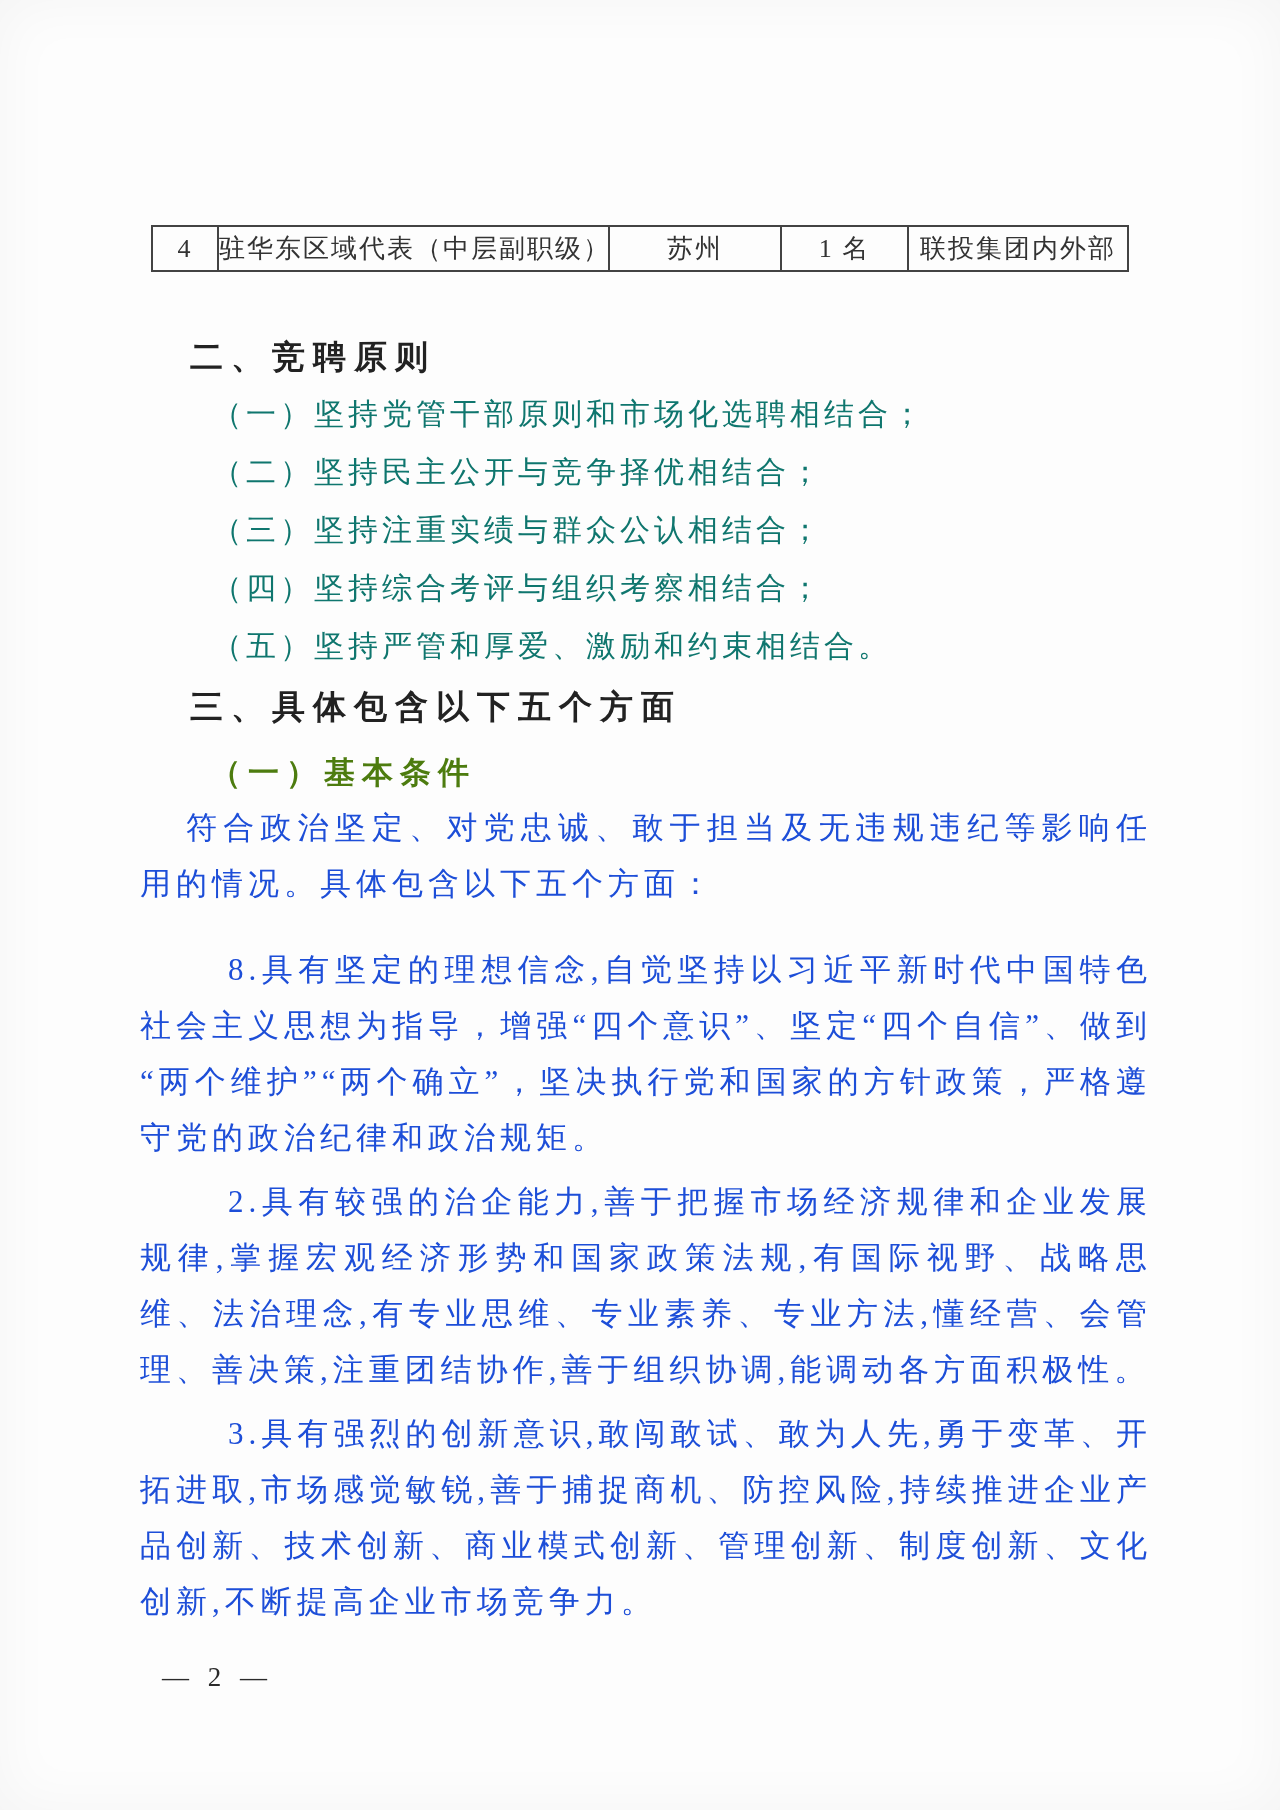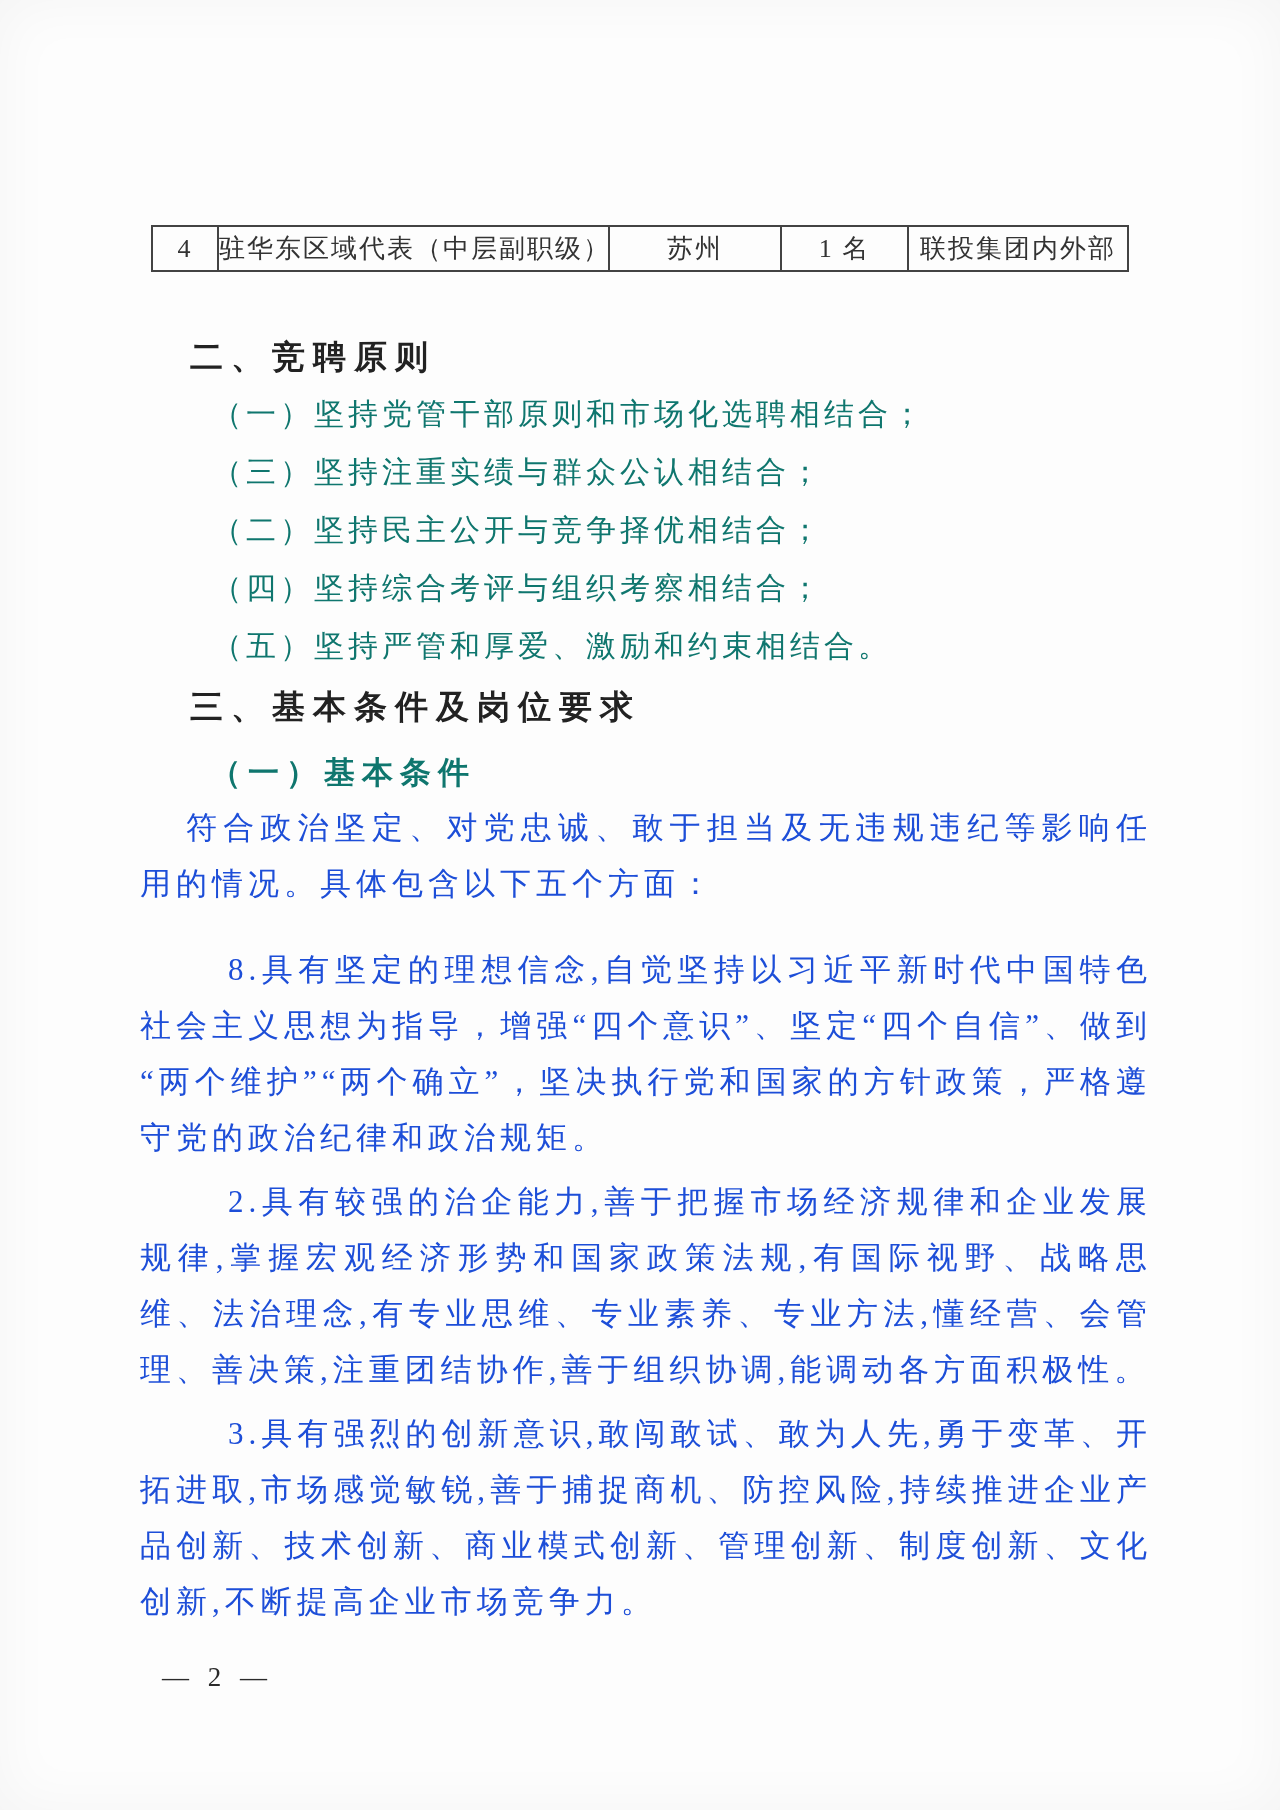--- a/index.html
+++ b/index.html
@@ -68,21 +68,21 @@
     color:#0f766e;
     margin:0 0 26px 72px;
     white-space:nowrap;
   }
   .h-sub{
     font-family:"Liberation Serif", serif;
     font-weight:700;
     font-size:31px;
     line-height:34px;
     letter-spacing:7px;
-    color:#0f766e;
+    color:#4d7c0f;
     margin:30px 0 0 70px;
   }
   .para{
     font-size:31px;
     line-height:56px;
     letter-spacing:5px;
     text-align:justify;
     color:#1d4ed8;
     margin:8px 0 0 0;
   }
@@ -120,27 +120,27 @@
         </tr>
       </tbody>
   </table>
 
   <div class="flow">
 
     <div class="h-major">二、竞聘原则</div>
 
     <ul class="principles">
         <li>（一）坚持党管干部原则和市场化选聘相结合；</li>
+        <li>（二）坚持民主公开与竞争择优相结合；</li>
         <li>（三）坚持注重实绩与群众公认相结合；</li>
-        <li>（二）坚持民主公开与竞争择优相结合；</li>
         <li>（四）坚持综合考评与组织考察相结合；</li>
         <li>（五）坚持严管和厚爱、激励和约束相结合。</li>
       </ul>
 
-    <div class="h-major second">三、基本条件及岗位要求</div>
+    <div class="h-major second">三、具体包含以下五个方面</div>
 
     <div class="h-sub">（一）基本条件</div>
 
     <div class="para intro">符合政治坚定、对党忠诚、敢于担当及无违规违纪等影响任用的情况。具体包含以下五个方面：</div>
 
     <div>
         <div class="para numbered first-numbered">8.具有坚定的理想信念,自觉坚持以习近平新时代中国特色社会主义思想为指导，增强“四个意识”、坚定“四个自信”、做到“两个维护”“两个确立”，坚决执行党和国家的方针政策，严格遵守党的政治纪律和政治规矩。</div>
         <div class="para numbered">2.具有较强的治企能力,善于把握市场经济规律和企业发展规律,掌握宏观经济形势和国家政策法规,有国际视野、战略思维、法治理念,有专业思维、专业素养、专业方法,懂经营、会管理、善决策,注重团结协作,善于组织协调,能调动各方面积极性。</div>
         <div class="para numbered">3.具有强烈的创新意识,敢闯敢试、敢为人先,勇于变革、开拓进取,市场感觉敏锐,善于捕捉商机、防控风险,持续推进企业产品创新、技术创新、商业模式创新、管理创新、制度创新、文化创新,不断提高企业市场竞争力。</div>
       </div>

